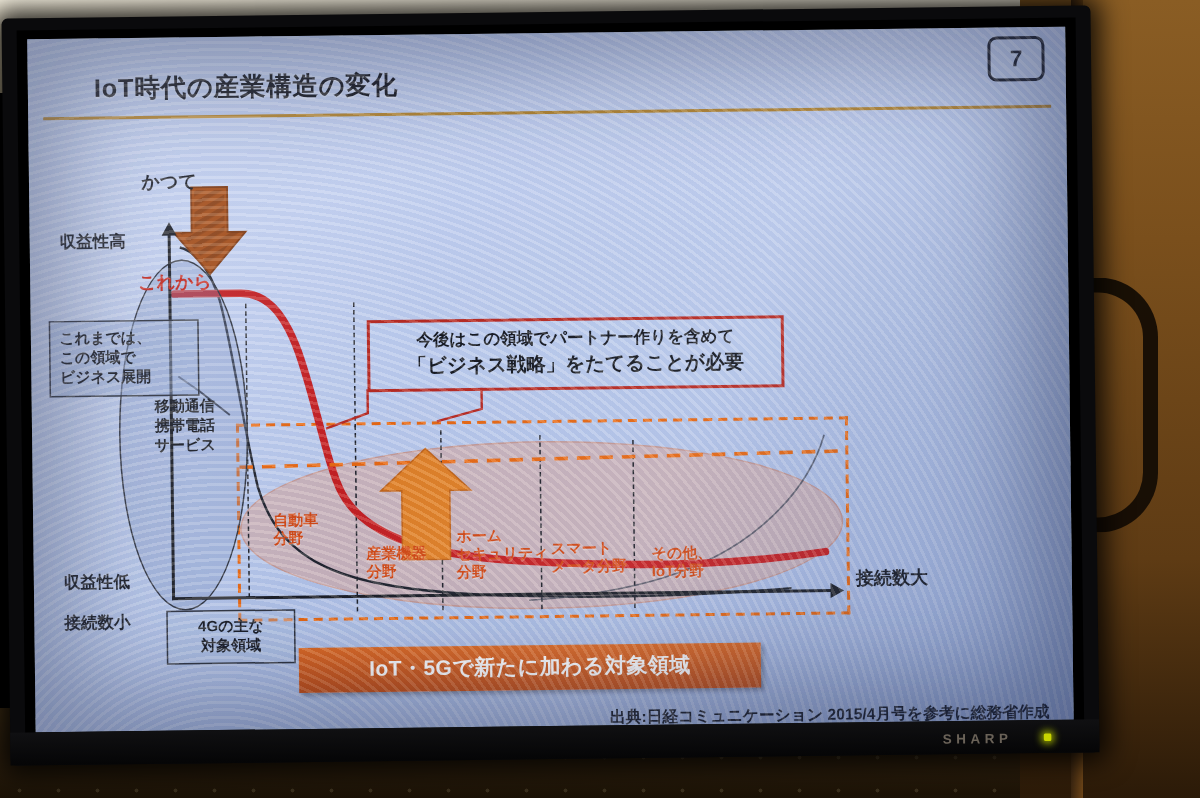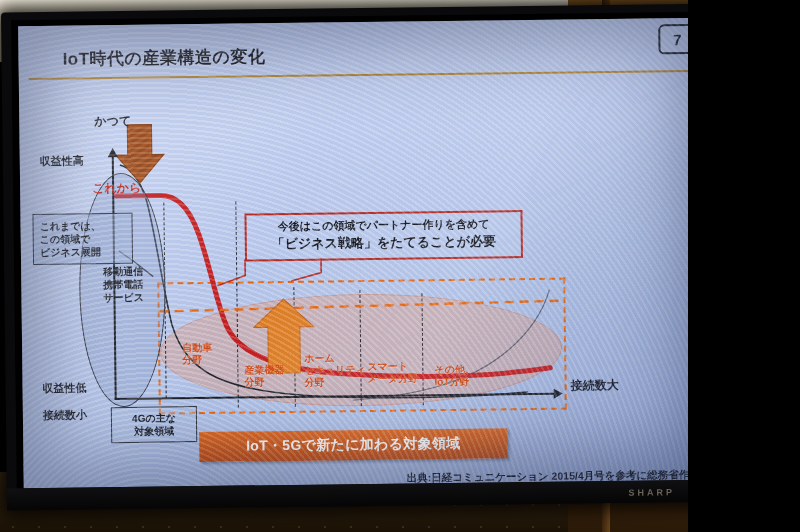--- a/index.html
+++ b/index.html
@@ -1,18 +1,18 @@
 <!DOCTYPE html>
 <html><head>
 <meta charset="utf-8">
 <style>
   html,body{margin:0;padding:0;background:#000;}
   body{width:800px;height:532px;overflow:hidden;font-family:"Liberation Sans","DejaVu Sans",sans-serif;}
 
-  #stage{position:relative;width:688px;height:532px;overflow:hidden;}
+  #stage{position:relative;width:800px;height:532px;overflow:hidden;}
 
   
   .wall-upper{position:absolute;left:0;top:0;width:800px;height:62px;
     background:linear-gradient(180deg,#efe6cf 0%,#e3d7b9 45%,#cdbf9c 100%);}
   .wall-upper-pattern{position:absolute;left:0;top:18px;width:800px;height:44px;opacity:.30;
     background-image:radial-gradient(circle,#9c8f6b 1.2px,transparent 1.6px);
     background-size:26px 22px;}
   .ceiling-shadow{position:absolute;left:0;top:0;width:800px;height:16px;
     background:linear-gradient(180deg,#fdf7e6,#efe6cf);}
   .wall-right{position:absolute;right:0;top:0;width:120px;height:532px;

